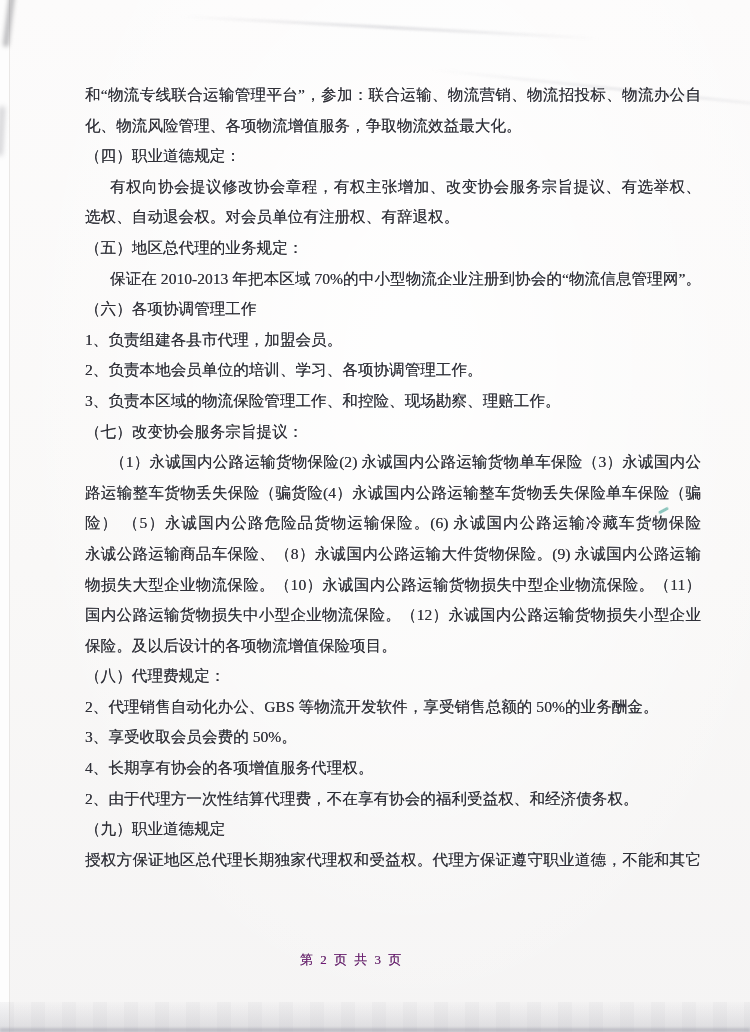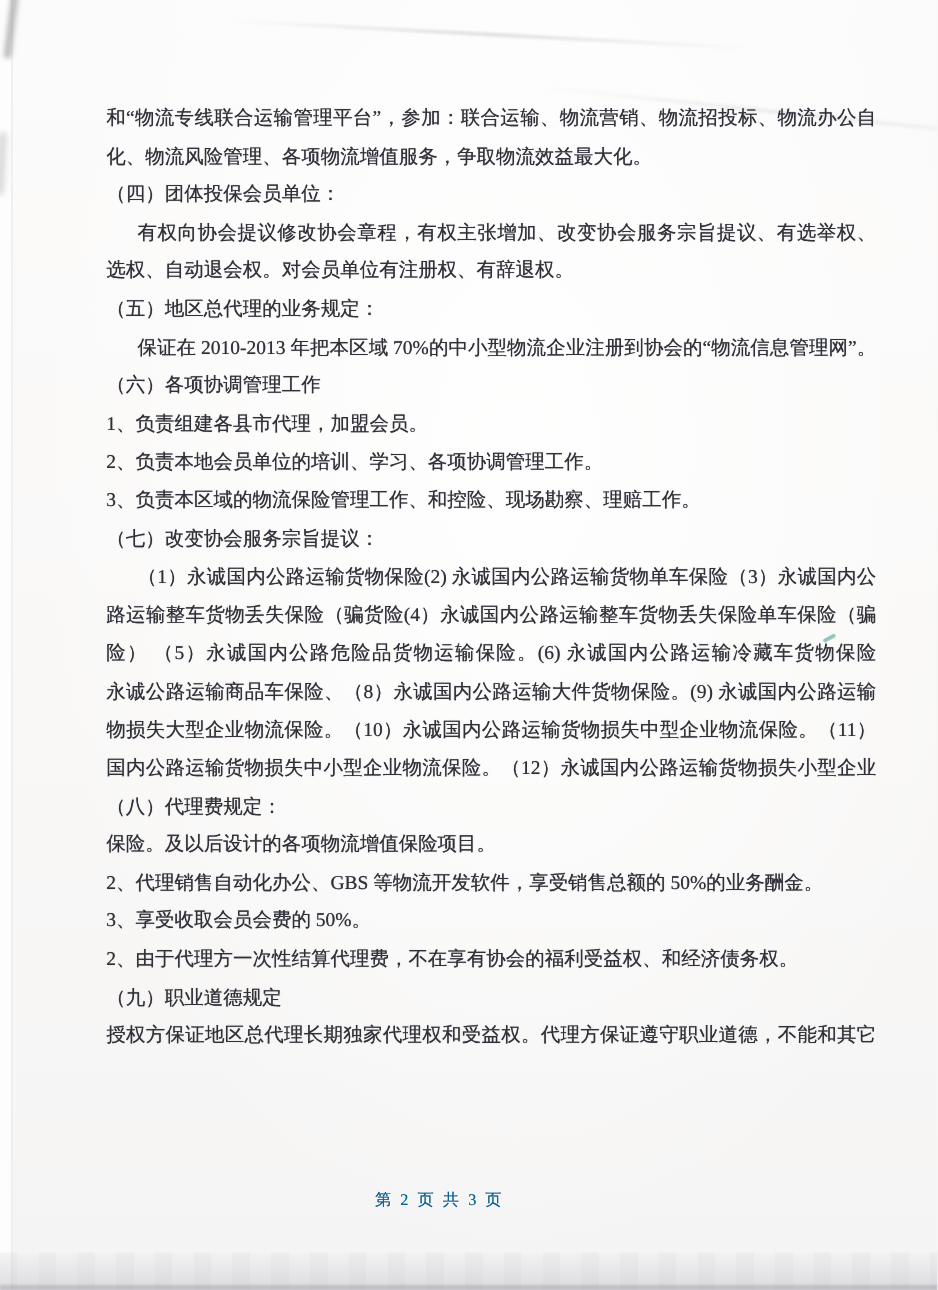--- a/index.html
+++ b/index.html
@@ -83,59 +83,60 @@
   .line.indent { padding-left: 25px; }
   .line.fill {
     white-space: normal;
     text-align: justify;
     text-align-last: justify;
     text-justify: inter-character;
   }
   .footer {
     position: absolute; left: 300px; top: 951px;
     font-size: 13px; letter-spacing: 2px;
-    color: #0369a1;
+    color: #701a75;
     text-shadow: 0 0 .5px rgba(58,59,68,.7);
   }
 </style>
 </head>
 <body>
 
 <div class="paper"></div>
 <div class="left-strip"></div>
 <div class="smudge-a"></div>
 <div class="smudge-b"></div>
 <div class="streak-1"></div>
 <div class="streak-2"></div>
 <div class="pen-fleck"></div>
 <div class="bottom-band"></div>
 <div class="bottom-edge-line"></div>
 
 <div class="content">
 
 <div class="line fill">和“物流专线联合运输管理平台”，参加：联合运输、物流营销、物流招投标、物流办公自动</div>
     <div class="line">化、物流风险管理、各项物流增值服务，争取物流效益最大化。</div>
-    <div class="line">（四）团体投保会员单位：</div>
+    <div class="line">（四）职业道德规定：</div>
     <div class="line indent fill">有权向协会提议修改协会章程，有权主张增加、改变协会服务宗旨提议、有选举权、当</div>
     <div class="line">选权、自动退会权。对会员单位有注册权、有辞退权。</div>
     <div class="line">（五）地区总代理的业务规定：</div>
     <div class="line indent fill">保证在 2010-2013 年把本区域 70%的中小型物流企业注册到协会的“物流信息管理网”。</div>
     <div class="line">（六）各项协调管理工作</div>
     <div class="line">1、负责组建各县市代理，加盟会员。</div>
     <div class="line">2、负责本地会员单位的培训、学习、各项协调管理工作。</div>
     <div class="line">3、负责本区域的物流保险管理工作、和控险、现场勘察、理赔工作。</div>
     <div class="line">（七）改变协会服务宗旨提议：</div>
     <div class="line indent fill">（1）永诚国内公路运输货物保险(2) 永诚国内公路运输货物单车保险（3）永诚国内公</div>
     <div class="line fill">路运输整车货物丢失保险（骗货险(4）永诚国内公路运输整车货物丢失保险单车保险（骗货</div>
     <div class="line fill">险） （5）永诚国内公路危险品货物运输保险。(6) 永诚国内公路运输冷藏车货物保险（7）</div>
     <div class="line fill">永诚公路运输商品车保险、（8）永诚国内公路运输大件货物保险。(9) 永诚国内公路运输货</div>
     <div class="line fill">物损失大型企业物流保险。（10）永诚国内公路运输货物损失中型企业物流保险。（11）永诚</div>
     <div class="line fill">国内公路运输货物损失中小型企业物流保险。（12）永诚国内公路运输货物损失小型企业物流</div>
+    <div class="line">保险。及以后设计的各项物流增值保险项目。</div>
     <div class="line">（八）代理费规定：</div>
-    <div class="line">保险。及以后设计的各项物流增值保险项目。</div>
     <div class="line">2、代理销售自动化办公、GBS 等物流开发软件，享受销售总额的 50%的业务酬金。</div>
     <div class="line">3、享受收取会员会费的 50%。</div>
+    <div class="line">4、长期享有协会的各项增值服务代理权。</div>
     <div class="line">2、由于代理方一次性结算代理费，不在享有协会的福利受益权、和经济债务权。</div>
     <div class="line">（九）职业道德规定</div>
     <div class="line fill">授权方保证地区总代理长期独家代理权和受益权。代理方保证遵守职业道德，不能和其它保</div>
   </div>
 
 <div class="footer">第 2 页 共 3 页</div>
 
 </body></html>

